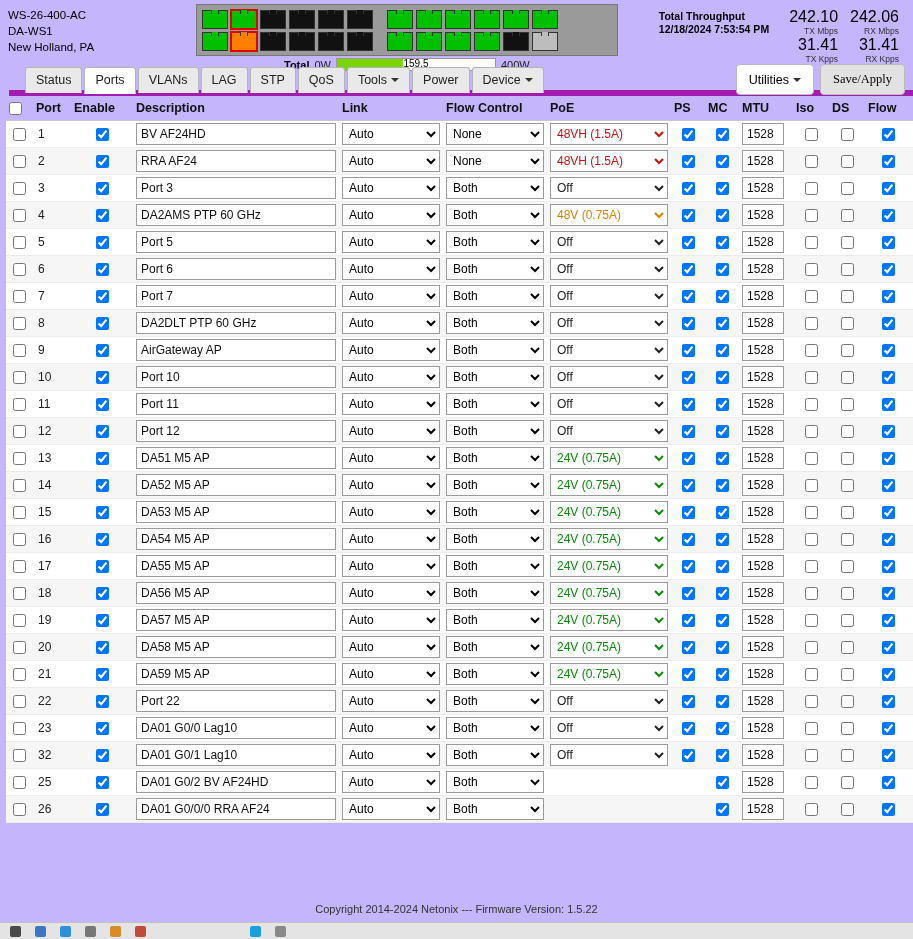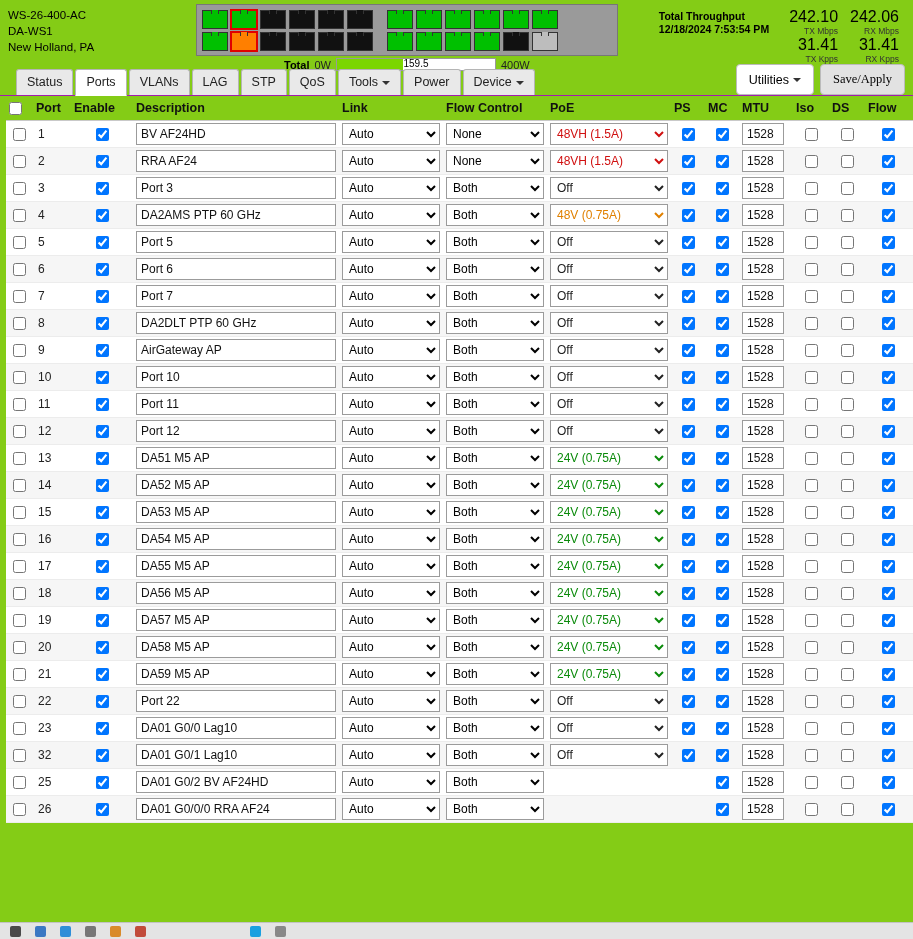--- a/index.html
+++ b/index.html
@@ -13,21 +13,21 @@
     font-family: "Liberation Sans", sans-serif;
     font-size: 12px;
     color: #222;
     overflow: hidden;
     position: relative;
   }
   #app {
     width: 913px;
     height: 939px;
     position: relative;
-    background: #84cc16;
+    background: #c4b5fd;
   }
 
   
   .header {
     display: flex;
     align-items: flex-start;
     padding: 4px 6px 0 8px;
     height: 66px;
     box-sizing: border-box;
   }
@@ -145,25 +145,26 @@
     font-size: 8.5px;
     line-height: 10px;
     color: #333;
   }
 
   
   .tabrow {
     position: relative;
     height: 28px;
     margin-top: 2px;
-    border-bottom: 1px solid #a21caf;
+    border-bottom: 6px solid #a21caf;
     padding-left: 16px;
     box-sizing: border-box;
     display: flex;
-    align-items: flex-start;
+    align-items: center;
+    margin-left: 9px;
   }
   .tab {
     border: 1px solid #b5b5b5;
     border-bottom: none;
     background: #e9e9e9;
     padding: 5px 10px 5px 10px;
     font-size: 12.5px;
     margin-right: 2px;
     border-radius: 3px 3px 0 0;
     color: #222;
@@ -899,20 +900,21 @@
           <td class="c-mc"><input type="checkbox" checked="" style=""></td>
           <td class="c-mtu"><input type="text" class="txt mtu" value="1528" style=""></td>
           <td class="c-iso"><input type="checkbox" style=""></td>
           <td class="c-ds"><input type="checkbox" style=""></td>
           <td class="c-stats"><input type="checkbox" checked="" style=""></td>
           <td class="c-gear"></td>
         </tr>
       </tbody>
   </table>
 
+  <div class="footer">Copyright 2014-2024 Netonix --- Firmware Version: 1.5.22</div>
 
   <div class="taskbar">
     <span class="tb-ico" style="background:#4a4a4a"></span>
     <span class="tb-ico" style="background:#3b78c3"></span>
     <span class="tb-ico" style="background:#2f8fd8"></span>
     <span class="tb-ico" style="background:#777"></span>
     <span class="tb-ico" style="background:#d98b2b"></span>
     <span class="tb-ico" style="background:#c14b3a"></span>
     <span class="tb-ico" style="background:#1aa0e0;margin-left:90px"></span>
     <span class="tb-ico" style="background:#888"></span>

